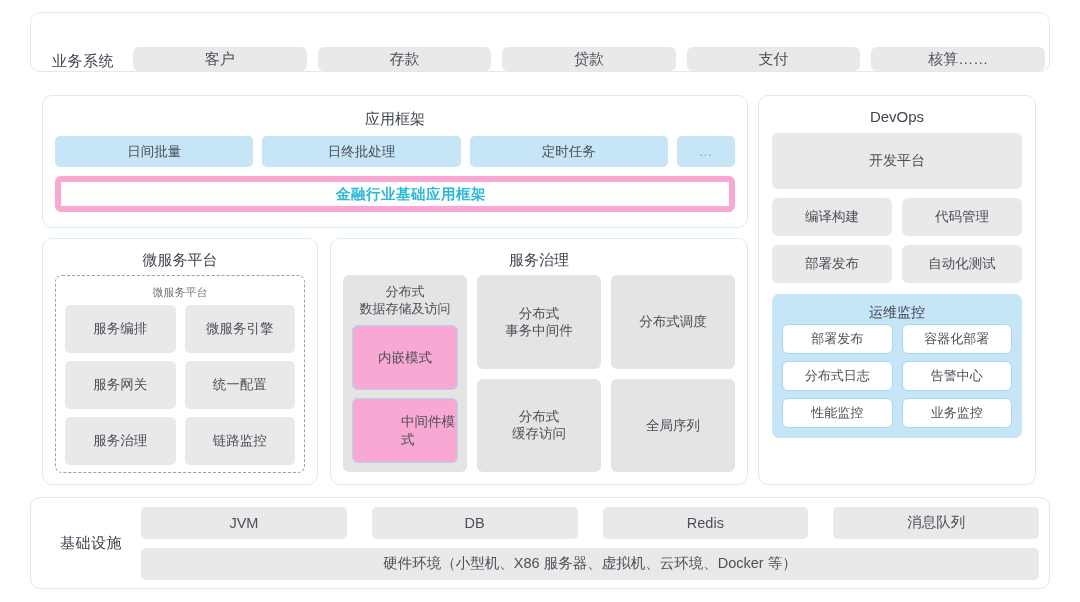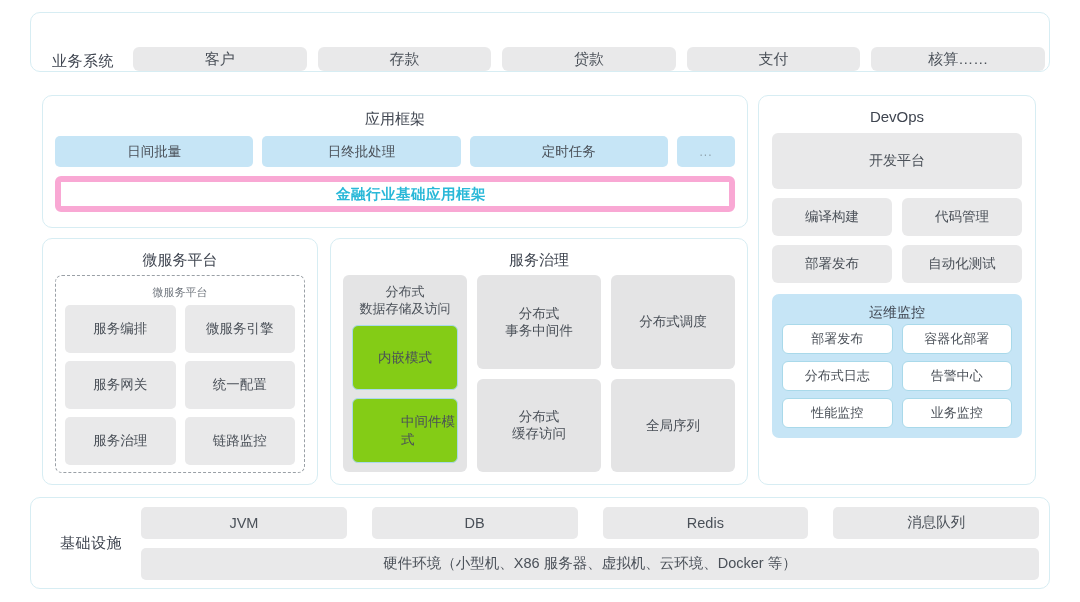--- a/index.html
+++ b/index.html
@@ -135,21 +135,21 @@
   }
   .dist-tall-title {
     text-align: center;
     font-size: 13px; color: #4a5058;
     line-height: 17px;
     margin-bottom: 8px;
     white-space: pre-line;
   }
   .dist-sub {
     flex: 1;
-    background: #84cc16;
+    background: #f9a8d4;
     border: 1px solid #a9d9ea;
     border-radius: 6px;
     display: flex; align-items: center; justify-content: center;
     font-size: 13.5px; color: #4a5058;
     margin-bottom: 8px;
   }
   .dist-sub:last-child { margin-bottom: 0; padding-left: 48px; }
   .dist-row { flex: 1; display: flex; gap: 10px; }
   .dist-card {
     flex: 1;

